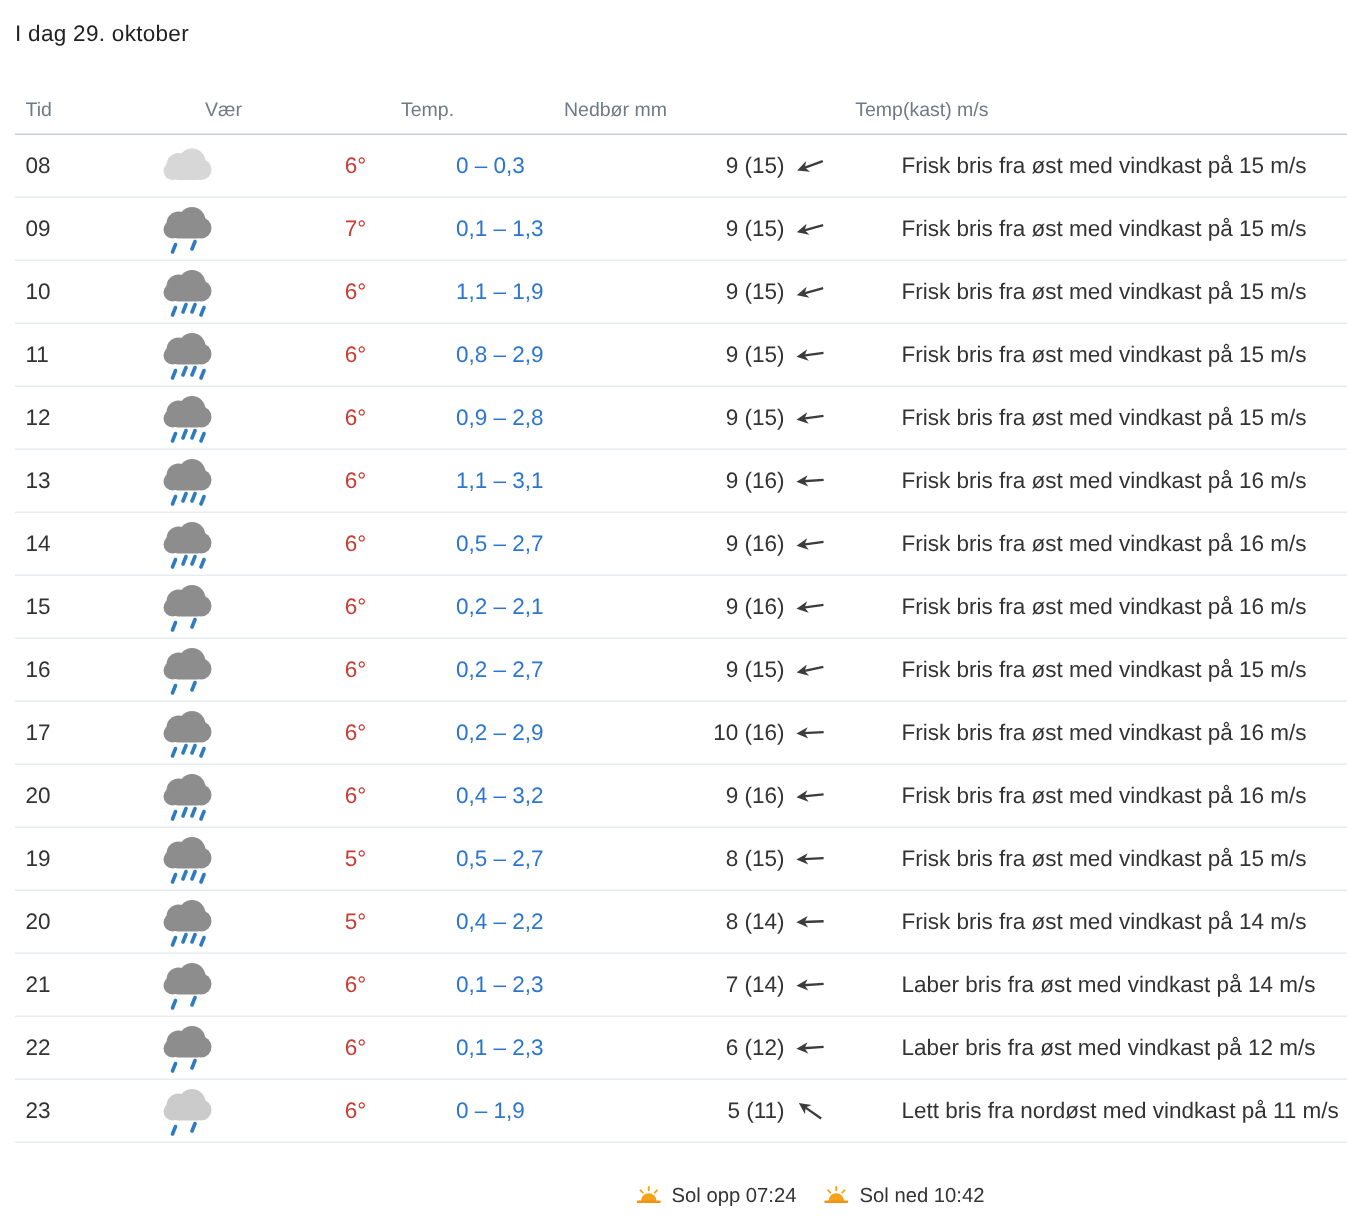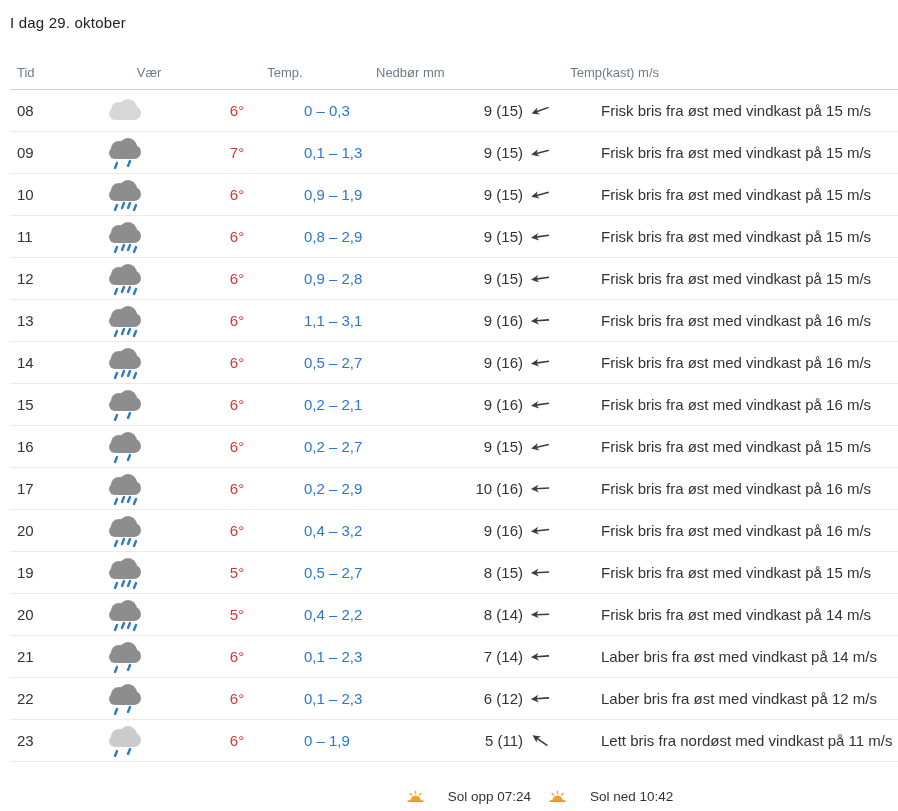--- a/index.html
+++ b/index.html
@@ -30,21 +30,21 @@
   .wicon{display:inline-block;line-height:0;}
   .wicon .cl{fill:#8d8d8d;}
   .wicon[data-icon="cloudy"] .cl{fill:#d7d7d7;}
   .wicon[data-icon="cloudy"] svg{transform:translateY(3px);}
   .wicon[data-icon="light-rain-showers"] .cl{fill:#cbcbcb;}
   .wicon .dr line{stroke:#2f7bc0;stroke-width:2.4;stroke-linecap:round;visibility:hidden;}
   .wicon[data-icon="rain"] .dr line{visibility:visible;}
   .wicon[data-icon="light-rain"] .dr .dA{visibility:visible;}
   .wicon[data-icon="light-rain-showers"] .dr .dA{visibility:visible;}
   .footer{display:flex;justify-content:center;padding-left:172px;margin-top:27px;gap:18px;font-size:13.5px;color:#333;}
-  .sunitem{display:flex;align-items:center;gap:24px;}
+  .sunitem{display:flex;align-items:center;gap:7px;}
   .sun{line-height:0;}
 </style>
 </head>
 <body>
 
 <div class="page">
   <h1 class="title">I dag 29. oktober</h1>
 
   <div class="forecast">
     <div class="thead">
@@ -130,21 +130,21 @@
               </g>
               <g class="dr">
                 <line class="d1 dA" x1="15" y1="28" x2="13" y2="33"></line>
                 <line class="d2" x1="22" y1="26" x2="20" y2="31"></line>
                 <line class="d3 dA" x1="28" y1="26" x2="26" y2="31"></line>
                 <line class="d4" x1="34" y1="28" x2="32" y2="33"></line>
               </g>
             </svg></span>
       </div>
       <div class="td c-temp">6°</div>
-      <div class="td c-precip">0,9 – 1,9</div>
+      <div class="td c-precip">1,1 – 1,9</div>
       <div class="td c-wind">
         <span class="windval">9 (15)</span>
         <span class="arrow" style="transform: rotate(-15deg);"><svg class="arr" viewBox="0 0 22 12" width="20" height="11">
               <line x1="6" y1="6" x2="21" y2="6"></line>
               <path d="M1,6 L9.5,1.8 L7,6 L9.5,10.2 Z"></path>
             </svg></span>
       </div>
       <div class="td c-desc">Frisk bris fra øst med vindkast på 15 m/s</div>
     </div>
 

